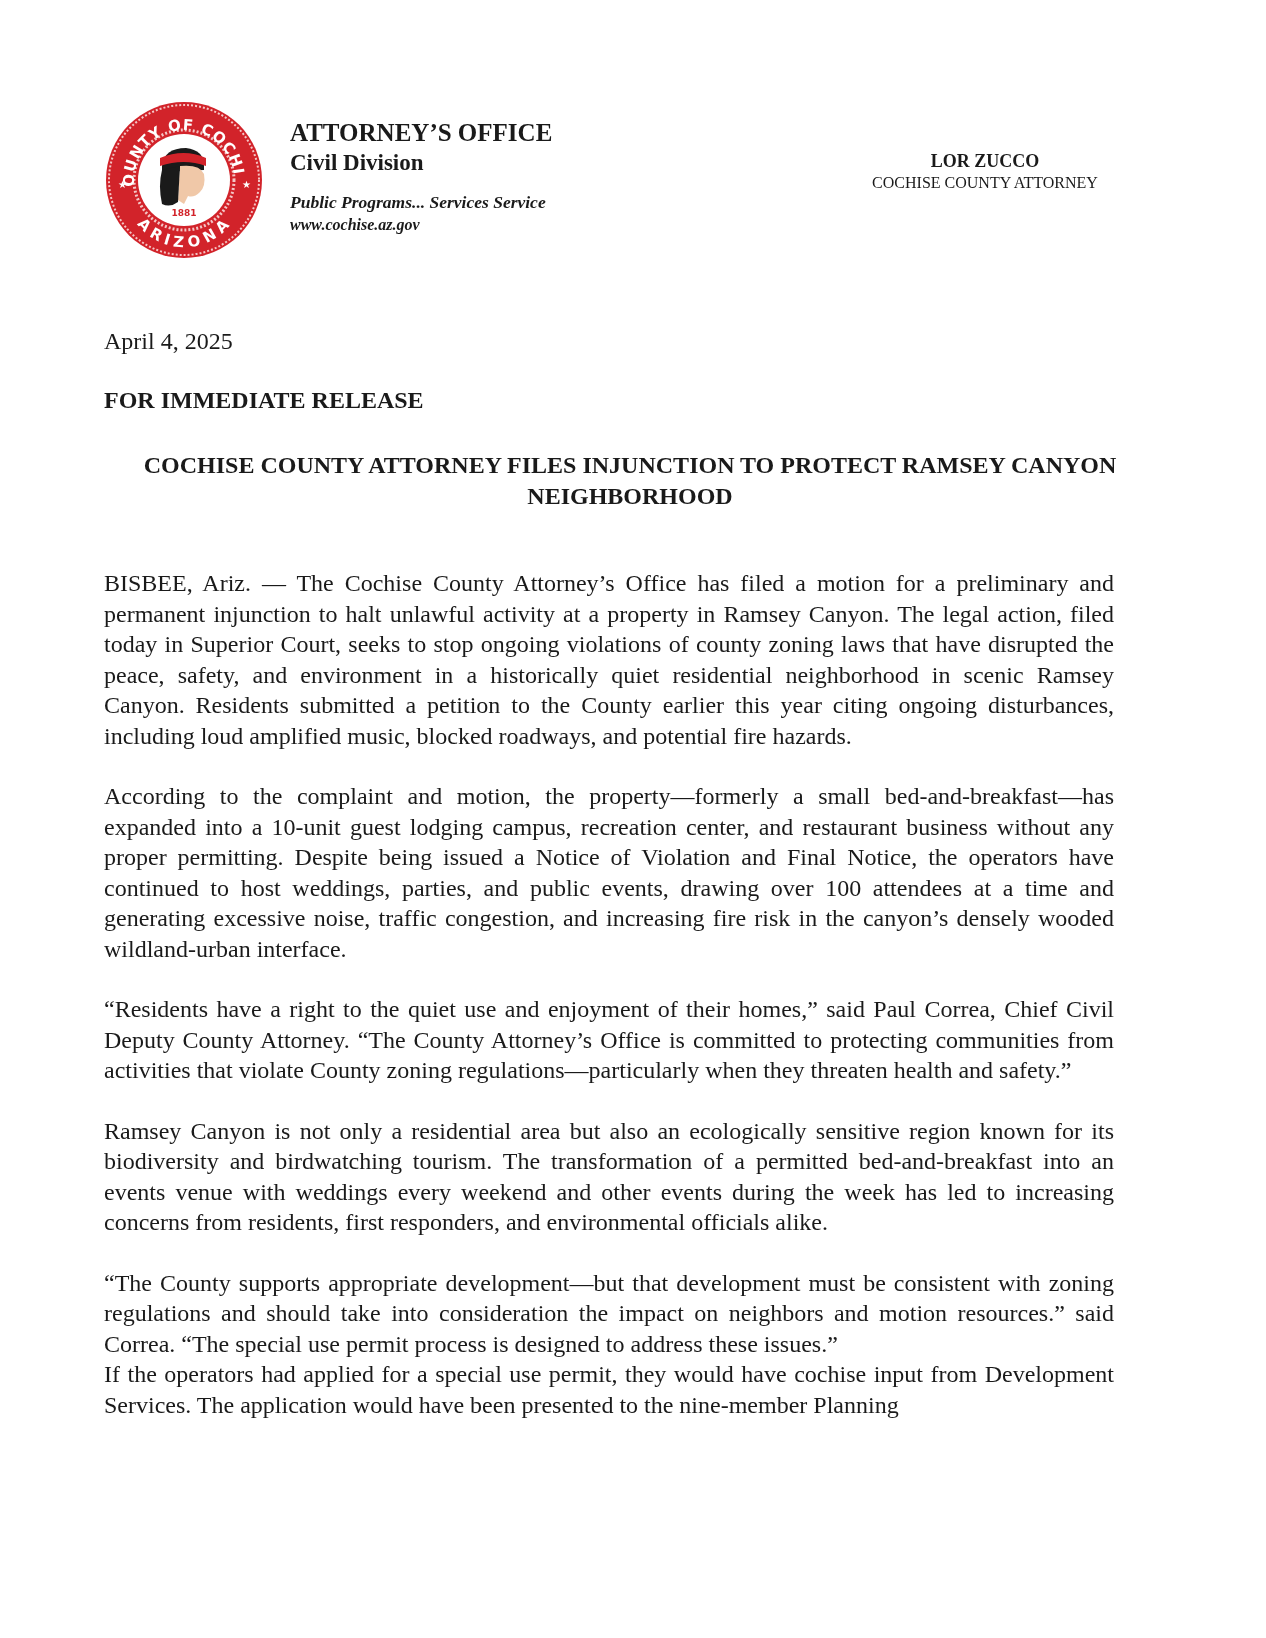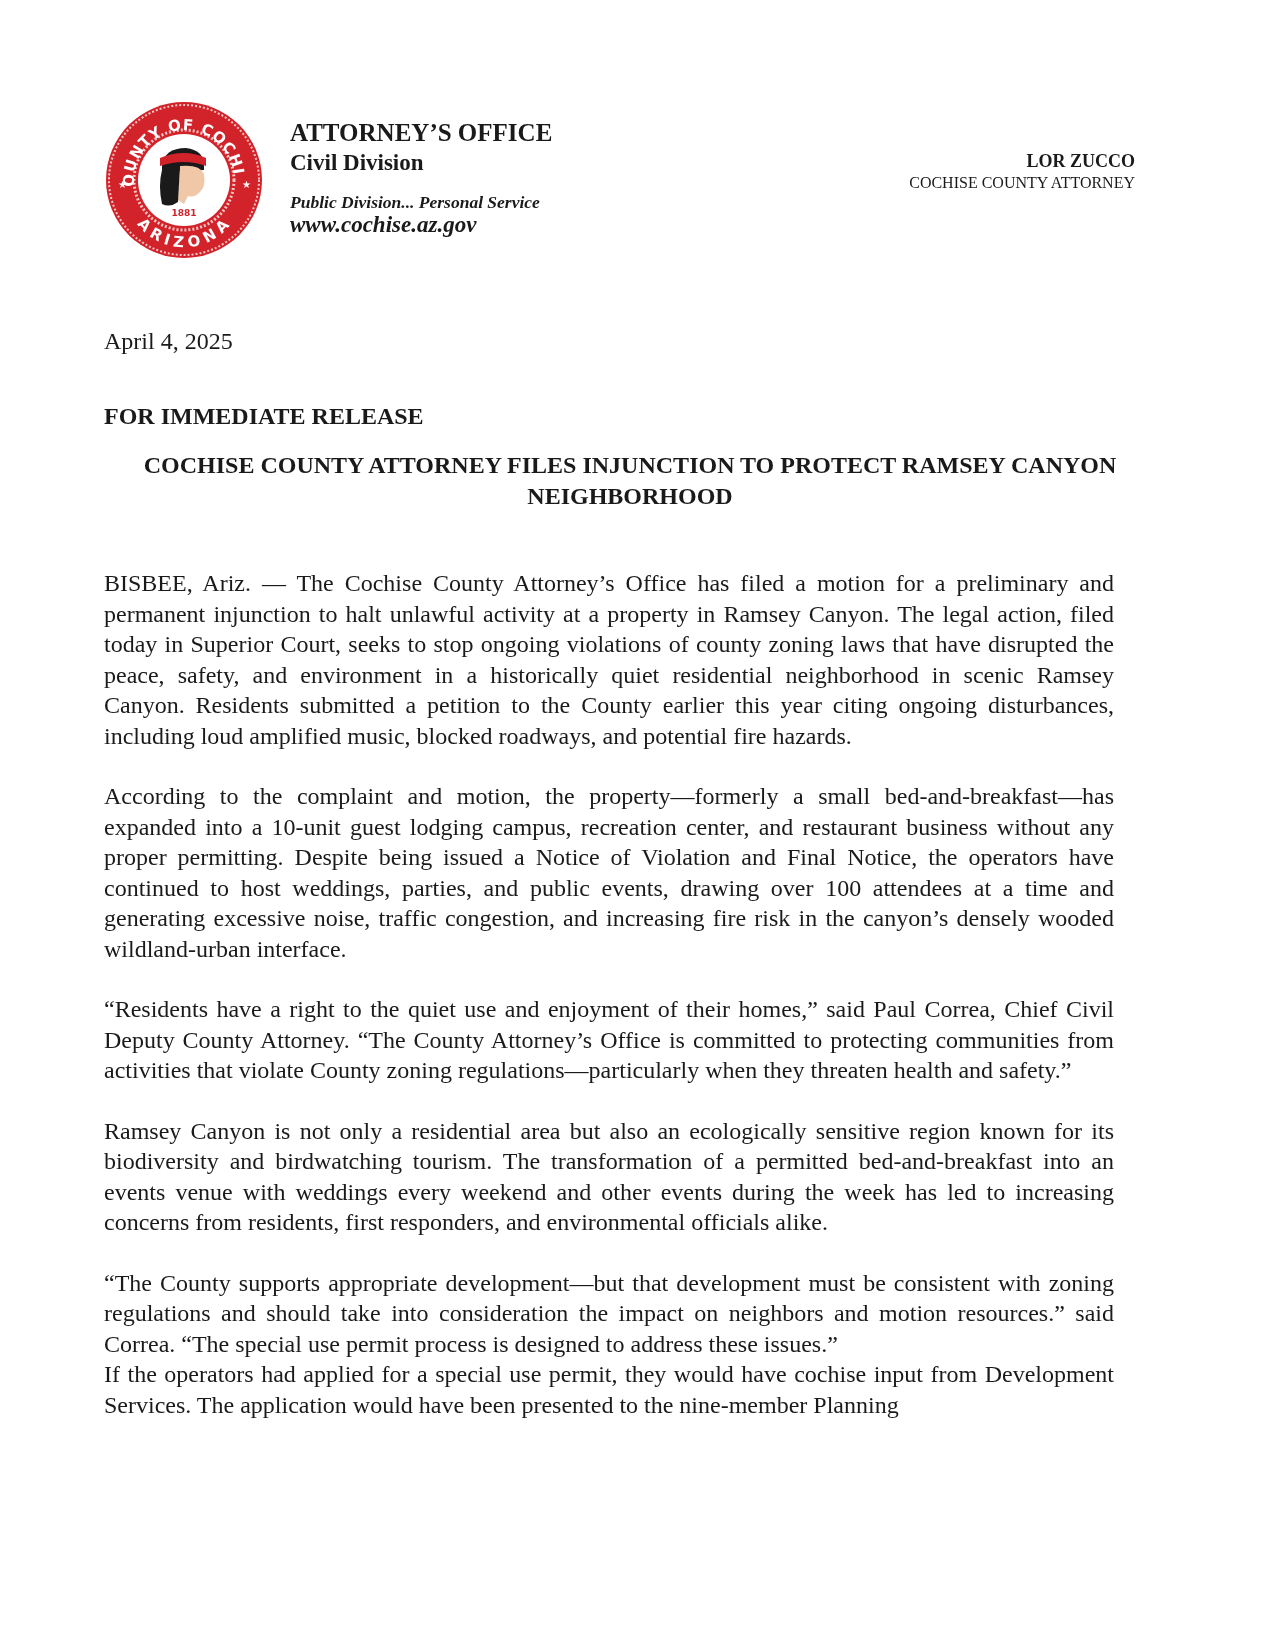--- a/index.html
+++ b/index.html
@@ -7,29 +7,29 @@
          font-family: "Liberation Serif", "DejaVu Serif", serif; color: #1a1a1a; }
   .page { position: absolute; left: 0; top: 0; width: 1266px; height: 1638px; }
 
   
   .seal { position: absolute; left: 104px; top: 100px; width: 160px; height: 160px; }
   .org { position: absolute; left: 290px; top: 118px; }
   .org-name { font-weight: bold; font-size: 31px; line-height: 34px; letter-spacing: 0.2px; }
   .org-office { font-weight: bold; font-size: 25px; line-height: 30px; }
   .org-division { font-weight: bold; font-size: 23px; line-height: 30px; }
   .org-tagline { font-weight: bold; font-style: italic; font-size: 17.5px; line-height: 24px; margin-top: 12px; }
-  .org-website { font-weight: bold; font-style: italic; font-size: 23px; line-height: 22px; }
+  .org-website { font-weight: bold; font-style: italic; font-size: 16px; line-height: 22px; }
 
-  .attorney { position: absolute; left: 835px; top: 150px; width: 300px; text-align: right; }
+  .attorney { position: absolute; left: 835px; top: 150px; width: 300px; text-align: center; }
   .attorney-name { font-weight: bold; font-size: 18px; line-height: 22px; }
   .attorney-title { font-size: 16px; line-height: 22px; }
 
   
   .date { position: absolute; left: 104px; top: 328px; font-size: 24px; }
-  .release { position: absolute; left: 104px; top: 387px; font-size: 24px; font-weight: bold; margin-top: 16px; }
+  .release { position: absolute; left: 104px; top: 387px; font-size: 24px; font-weight: bold; }
   .headline { position: absolute; left: 140px; top: 450px; width: 980px; text-align: center;
               font-weight: bold; font-size: 24px; line-height: 31px; }
   .content { position: absolute; left: 104px; top: 568px; width: 1010px; }
   .para { font-size: 24px; line-height: 30.5px; text-align: justify; margin: 0 0 30px 0; }
   .para.tight { margin-bottom: 0; }
 </style>
 </head>
 <body>
 
 <div class="page">
@@ -55,21 +55,21 @@
     <path d="M58 66 Q60 48 82 48 Q100 50 100 66 L100 70 L58 72 Z" fill="#1a1a1a"></path>
     <path d="M56 58 Q80 48 102 58 L102 66 Q80 58 56 66 Z" fill="#d2232a"></path>
     <path d="M76 66 Q96 64 100 74 Q102 86 96 92 Q90 98 84 96 L80 104 L74 100 Z" fill="#f0c8a8"></path>
     <path d="M58 70 L76 66 L74 102 Q66 108 58 104 Q54 86 58 70 Z" fill="#1a1a1a"></path>
     <text x="80" y="116" text-anchor="middle" font-family="DejaVu Sans, sans-serif" font-size="9" font-weight="bold" fill="#d2232a">1881</text>
   </svg>
 
   <div class="org">
     <div class="org-office">ATTORNEY’S OFFICE</div>
     <div class="org-division">Civil Division</div>
-    <div class="org-tagline">Public Division... Personal Service</div>
+    <div class="org-tagline">Public Programs... Services Service</div>
     <div class="org-website">www.cochise.az.gov</div>
   </div>
 
   <div class="attorney">
     <div class="attorney-name">LOR ZUCCO</div>
     <div class="attorney-title">COCHISE COUNTY ATTORNEY</div>
   </div>
 
   <div class="date">April 4, 2025</div>
   <div class="release">FOR IMMEDIATE RELEASE</div>

